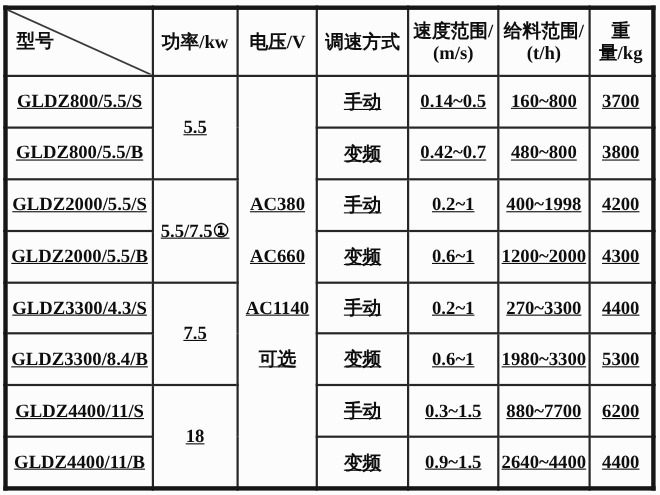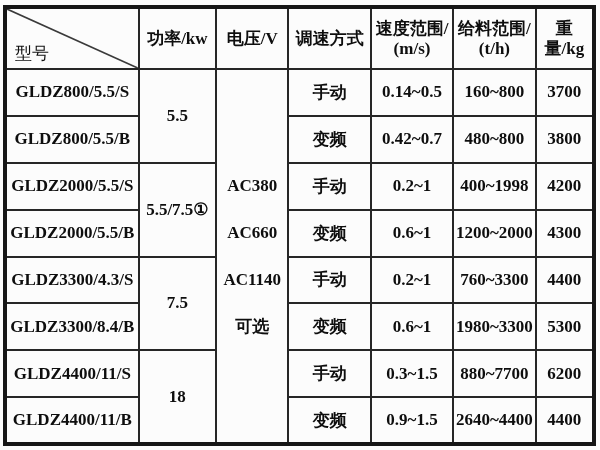--- a/index.html
+++ b/index.html
@@ -40,20 +40,21 @@
   }
   tr.data-row {
     height: 46px;
   }
   th {
     font-size: 17px;
     line-height: 1.15;
   }
   td {
     font-size: 17px;
+    text-decoration: underline;
   }
   td.model-cell {
     text-align: left;
     padding-left: 7px;
     letter-spacing: 0px;
   }
   td.voltage-cell div {
     line-height: 47px;
   }
   th.diag-cell {
@@ -61,23 +62,23 @@
   }
   .diag-svg {
     position: absolute;
     inset: 0;
     width: 100%;
     height: 100%;
   }
   .diag-label {
     position: absolute;
     left: 8px;
-    bottom: 4px;
+    bottom: 20px;
     font-size: 17px;
-    font-weight: normal;
+    font-weight: bold;
   }
 </style>
 </head>
 <body>
 
 <div class="page">
   <table class="spec">
     <colgroup>
       <col style="width:133px">
       <col style="width:77px">
@@ -144,21 +145,21 @@
         <td>变频</td>
         <td>0.6~1</td>
         <td>1200~2000</td>
         <td>4300</td>
       </tr>
       <tr class="data-row">
         <td class="model-cell">GLDZ3300/4.3/S</td>
         <td rowspan="2">7.5</td>
         <td>手动</td>
         <td>0.2~1</td>
-        <td>760~3300</td>
+        <td>270~3300</td>
         <td>4400</td>
       </tr>
       <tr class="data-row">
         <td class="model-cell">GLDZ3300/8.4/B</td>
         <td>变频</td>
         <td>0.6~1</td>
         <td>1980~3300</td>
         <td>5300</td>
       </tr>
       <tr class="data-row">

